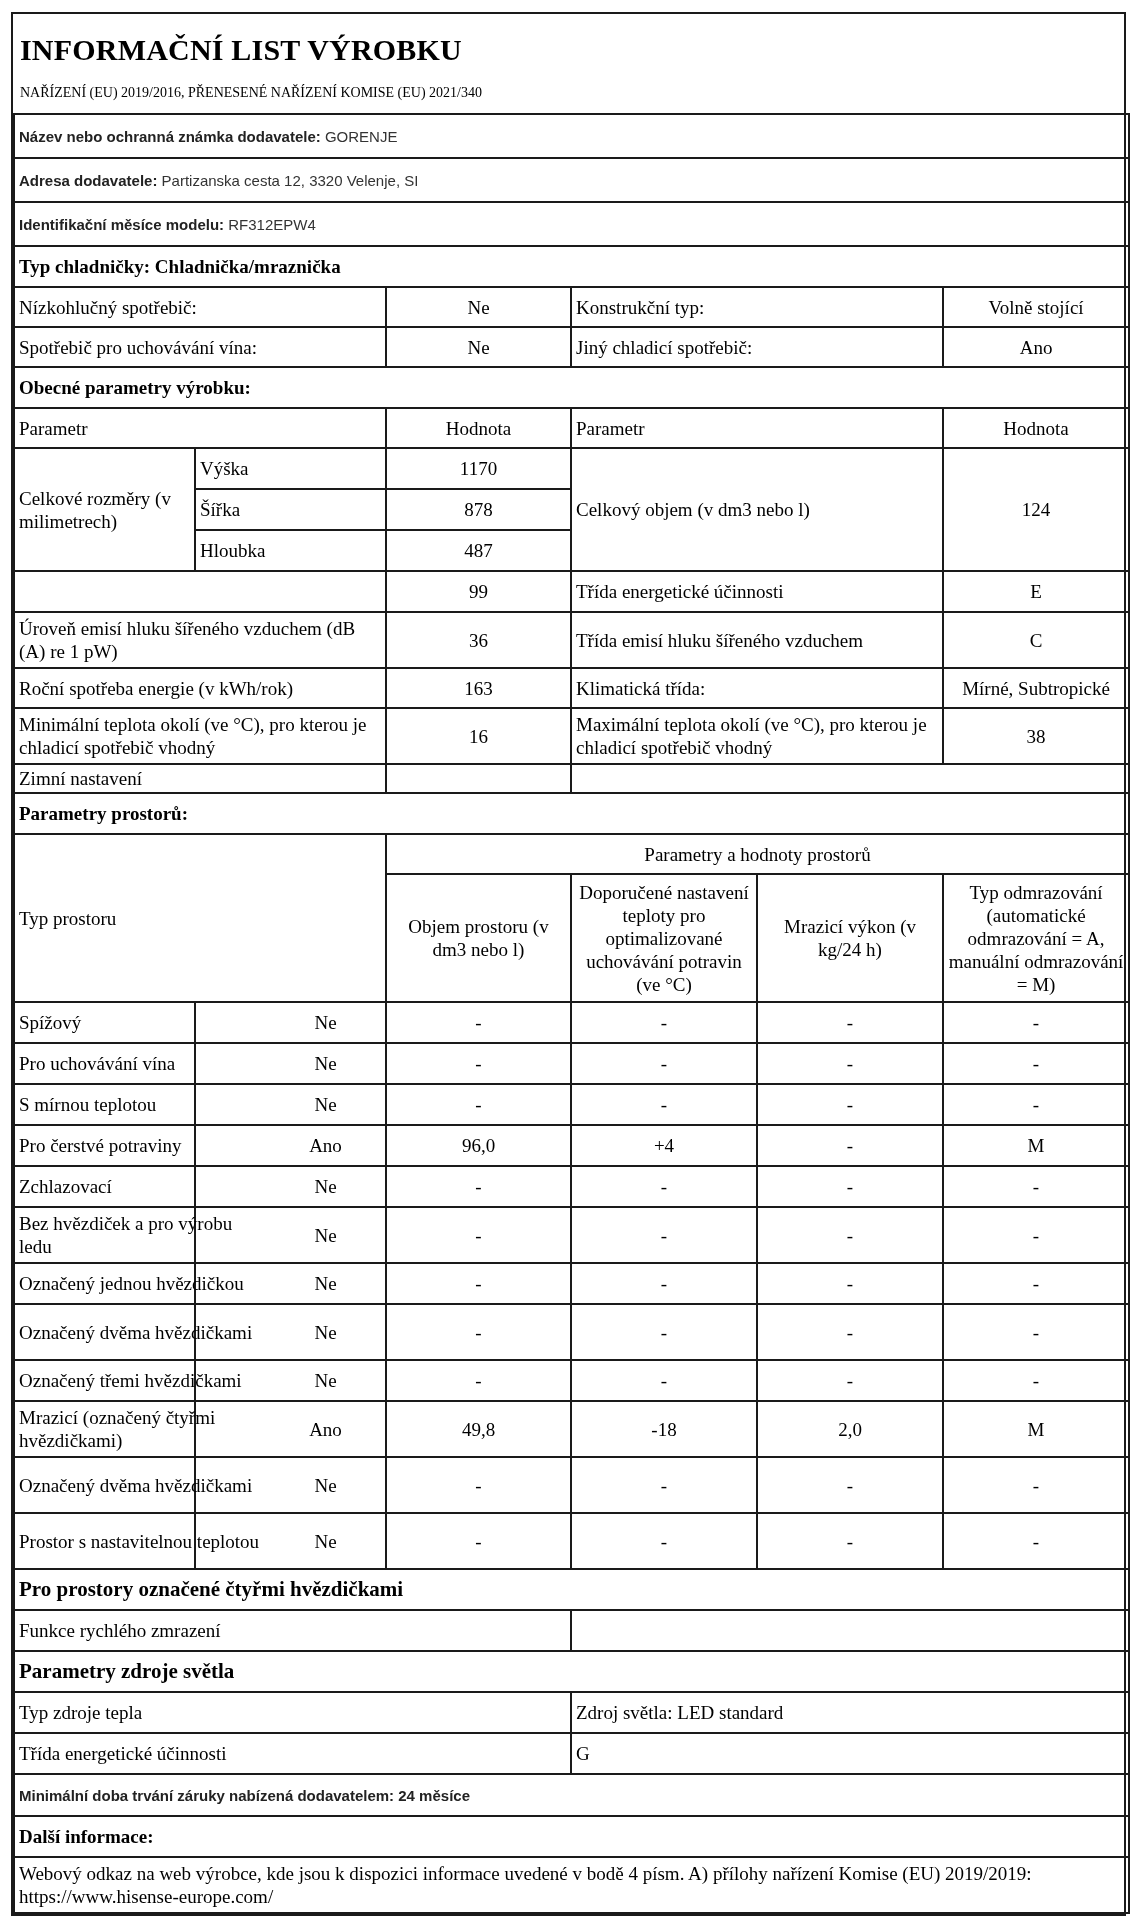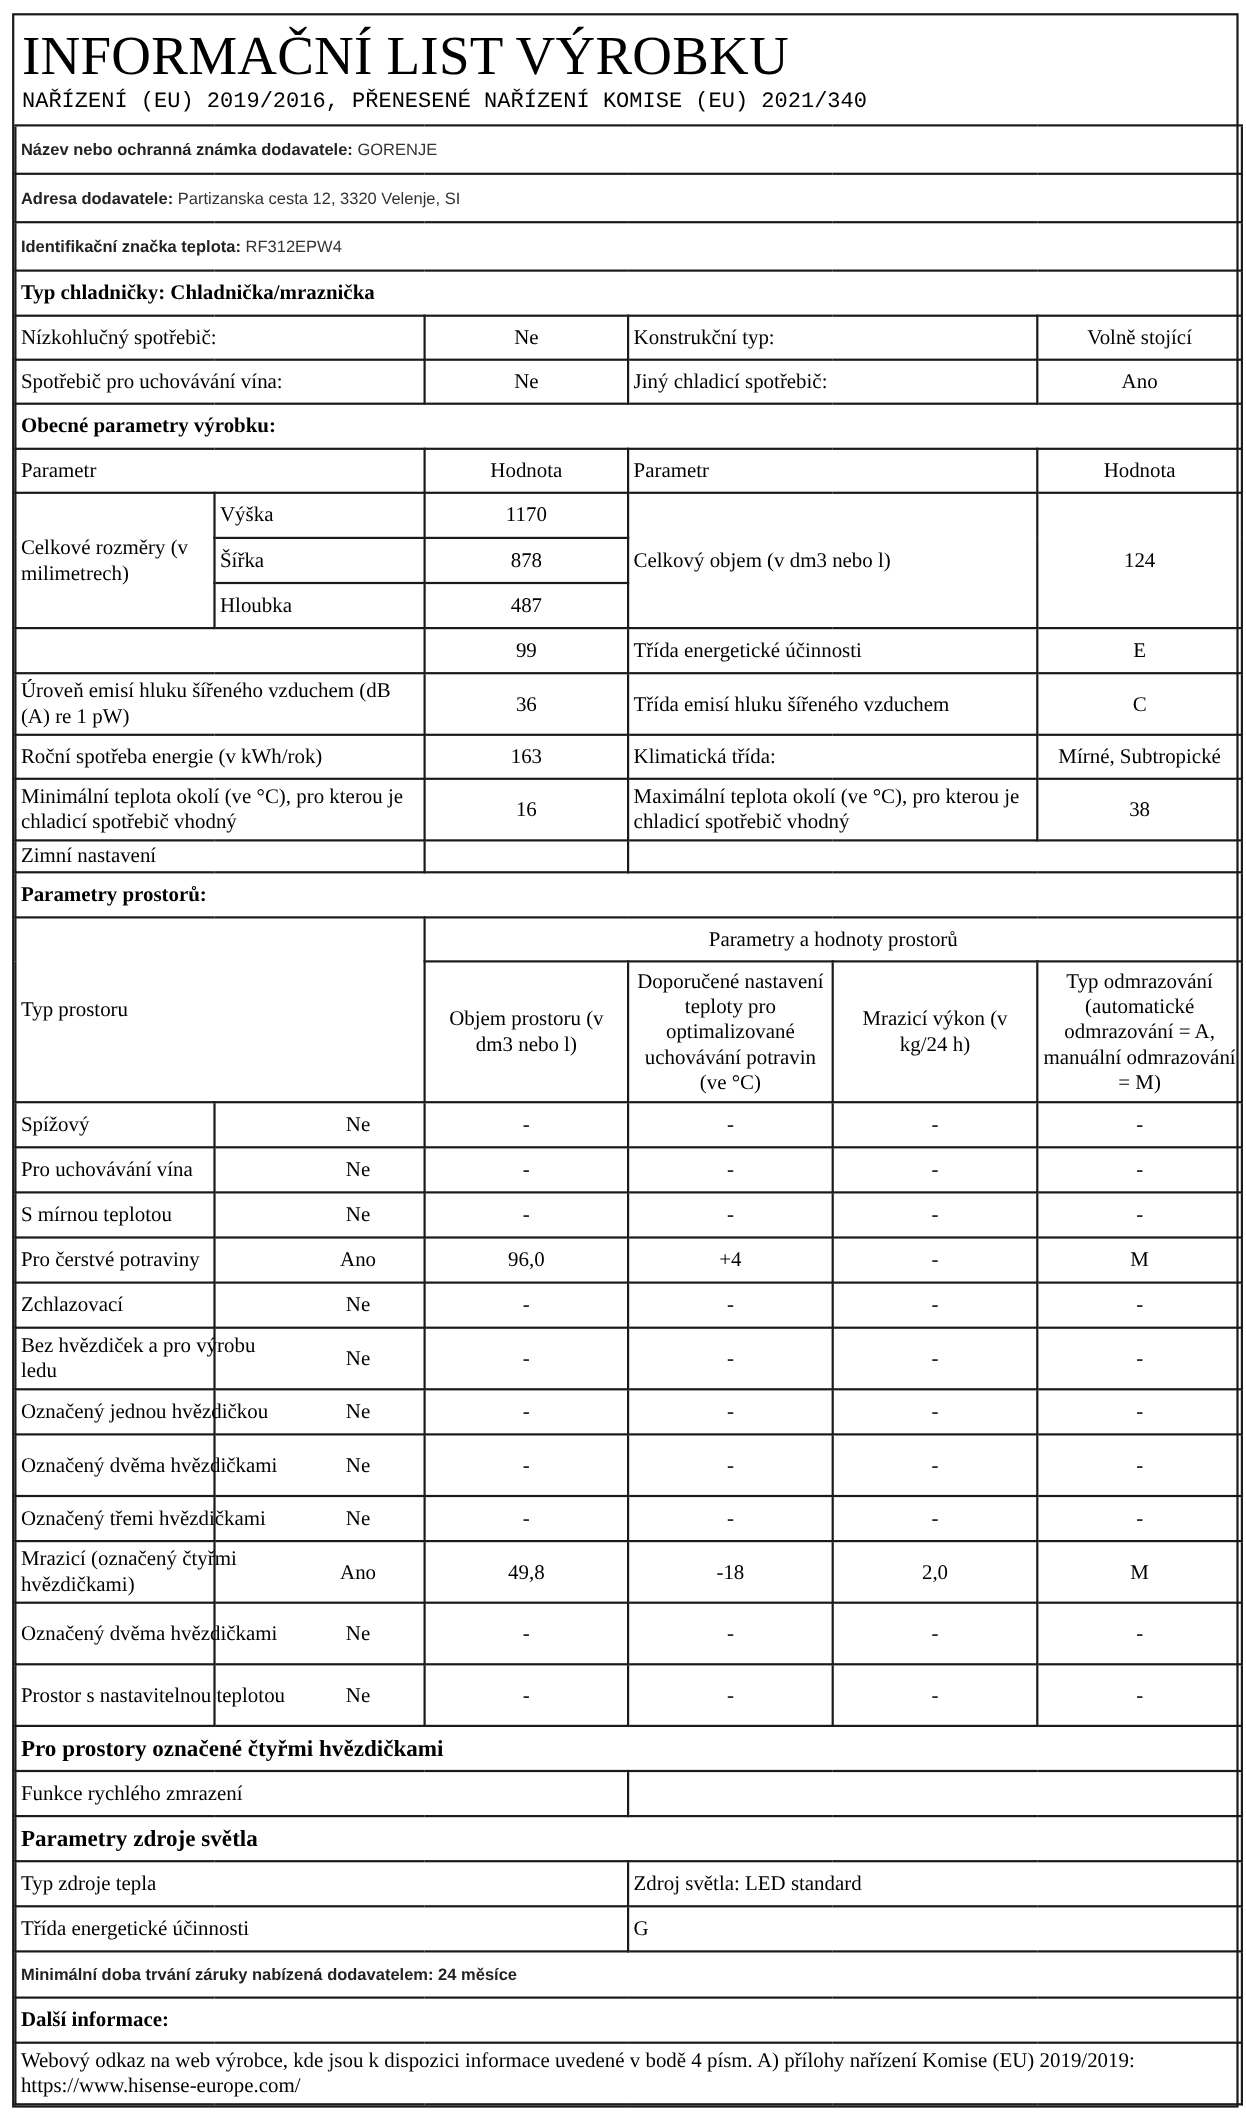--- a/index.html
+++ b/index.html
@@ -5,22 +5,22 @@
   html, body { margin: 0; padding: 0; background: #ffffff; }
   body { width: 1133px; height: 1920px; position: relative; overflow: hidden;
          font-family: "Liberation Serif", "DejaVu Serif", serif; color: #000; }
   .sheet { position: absolute; left: 11px; top: 12px; width: 1115px;
            border: 2px solid #1a1a1a; box-sizing: border-box; }
   table { border-collapse: collapse; width: 100%; table-layout: fixed; }
   td { border: 2px solid #1a1a1a; padding: 2px 4px; font-size: 19px; line-height: 23px;
        vertical-align: middle; }
   .c { text-align: center; }
   .title-cell { border-top: none; border-left: none; border-right: none; padding: 6px 6px 0 6px; }
-  .title { font-size: 50px; font-weight: normal; line-height: 54px; letter-spacing: 0.2px; }
-  .subtitle { font-size: 20px; line-height: 24px; padding: 4px 0 6px 0; font-family: Liberation Mono, monospace; }
+  .title { font-size: 30px; font-weight: bold; line-height: 54px; letter-spacing: 0.2px; }
+  .subtitle { font-size: 14px; line-height: 24px; padding: 4px 0 6px 0; }
   .sans { font-family: Liberation Sans, sans-serif; font-size: 15px; color: #333; }
   .sans .lbl { font-weight: bold; color: #222; }
   .sans .val { color: #333; }
   .hdr { font-weight: bold; font-size: 19px; }
   .hdr-big { font-weight: bold; font-size: 21px; }
 </style>
 </head>
 <body>
 
 <div class="sheet">
@@ -49,21 +49,21 @@
     </td>
   </tr>
   <tr style="height:44px">
     <td colspan="6" class="sans">
       <span class="lbl">Adresa dodavatele:</span>
       <span class="val">Partizanska cesta 12, 3320 Velenje, SI</span>
     </td>
   </tr>
   <tr style="height:44px">
     <td colspan="6" class="sans">
-      <span class="lbl">Identifikační značka teplota:</span>
+      <span class="lbl">Identifikační měsíce modelu:</span>
       <span class="val">RF312EPW4</span>
     </td>
   </tr>
 
   <tr style="height:41px">
     <td colspan="6" class="hdr">Typ chladničky: Chladnička/mraznička</td>
   </tr>
   <tr style="height:40px">
     <td colspan="2">Nízkohlučný spotřebič:</td>
     <td class="c">Ne</td>

